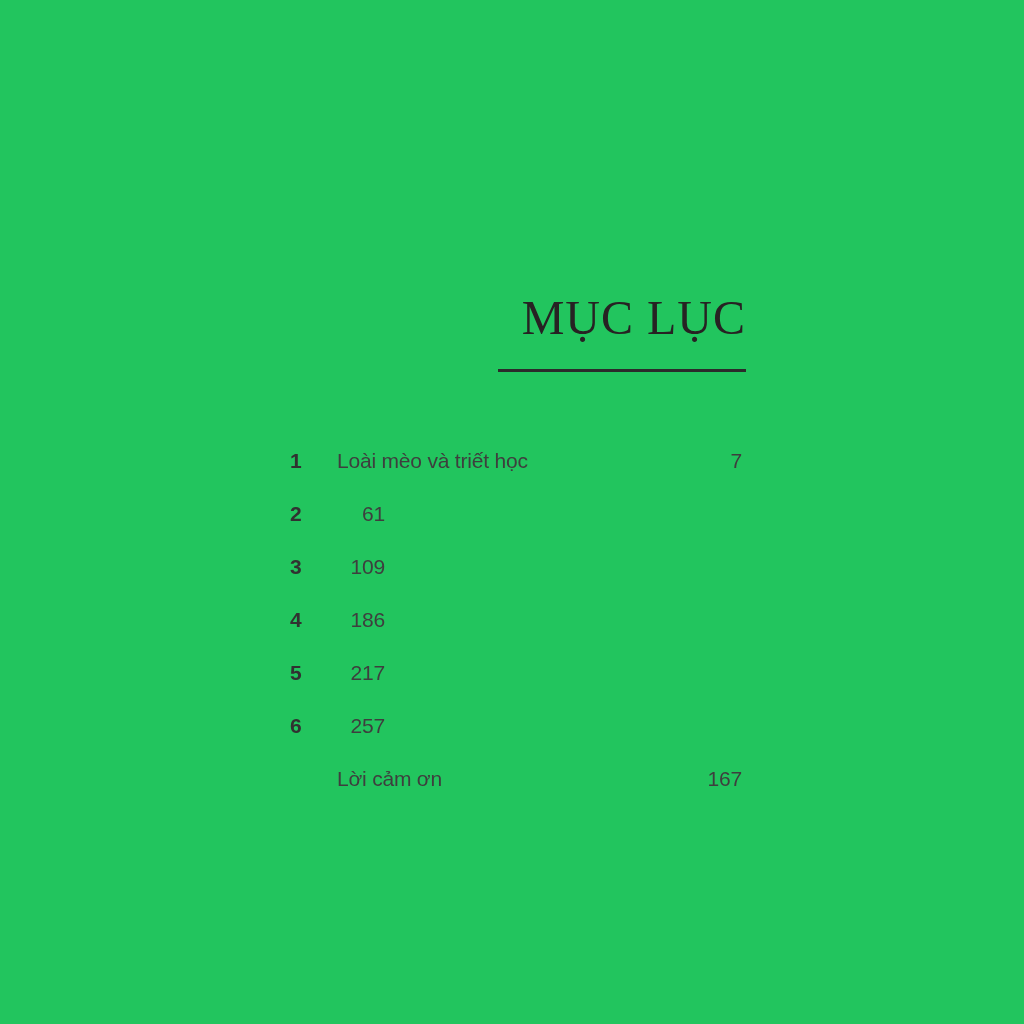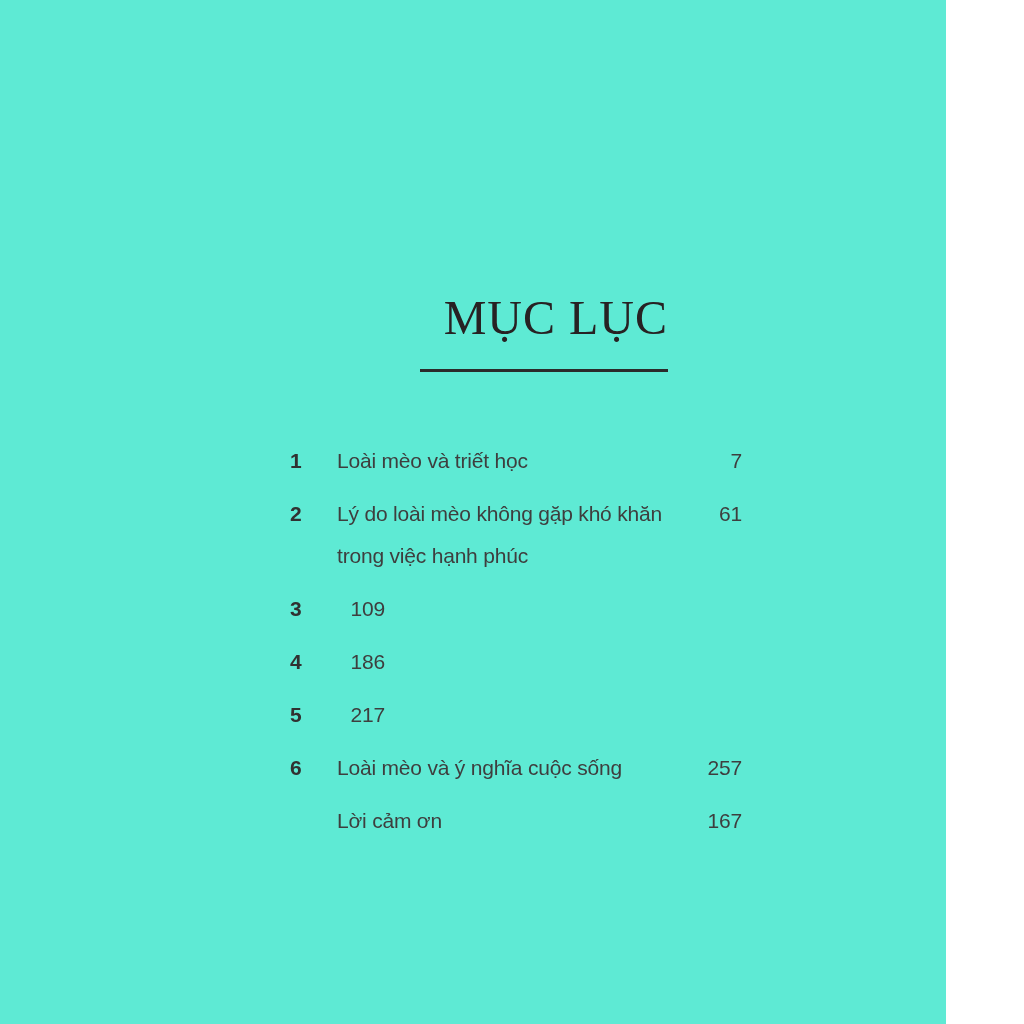--- a/index.html
+++ b/index.html
@@ -2,23 +2,23 @@
 <html><head>
 <meta charset="utf-8">
 <style>
   html, body {
     margin: 0;
     padding: 0;
     background: #ffffff;
   }
   .page {
     position: relative;
-    width: 946px;
+    width: 1024px;
     height: 1024px;
-    background: #5eead4;
+    background: #22c55e;
     overflow: hidden;
     font-family: "Liberation Sans", sans-serif;
   }
   .header {
     position: absolute;
     top: 290px;
     right: 278px;
     width: 420px;
     text-align: right;
   }
@@ -85,42 +85,40 @@
   <div class="toc">
 
     <div class="toc-row">
       <span class="toc-num">1</span>
       <span class="toc-label">Loài mèo và triết học</span>
       <span class="toc-page">7</span>
     </div>
 
     <div class="toc-row">
       <span class="toc-num">2</span>
-      <span class="toc-label">Lý do loài mèo không gặp khó khăn trong việc hạnh phúc</span>
       <span class="toc-page">61</span>
     </div>
 
     <div class="toc-row">
       <span class="toc-num">3</span>
       <span class="toc-page">109</span>
     </div>
 
     <div class="toc-row">
       <span class="toc-num">4</span>
       <span class="toc-page">186</span>
     </div>
 
     <div class="toc-row">
       <span class="toc-num">5</span>
       <span class="toc-page">217</span>
     </div>
 
     <div class="toc-row">
       <span class="toc-num">6</span>
-      <span class="toc-label">Loài mèo và ý nghĩa cuộc sống</span>
       <span class="toc-page">257</span>
     </div>
 
     <div class="toc-row">
       <span class="toc-num"></span>
       <span class="toc-label">Lời cảm ơn</span>
       <span class="toc-page">167</span>
     </div>
 
   </div>

